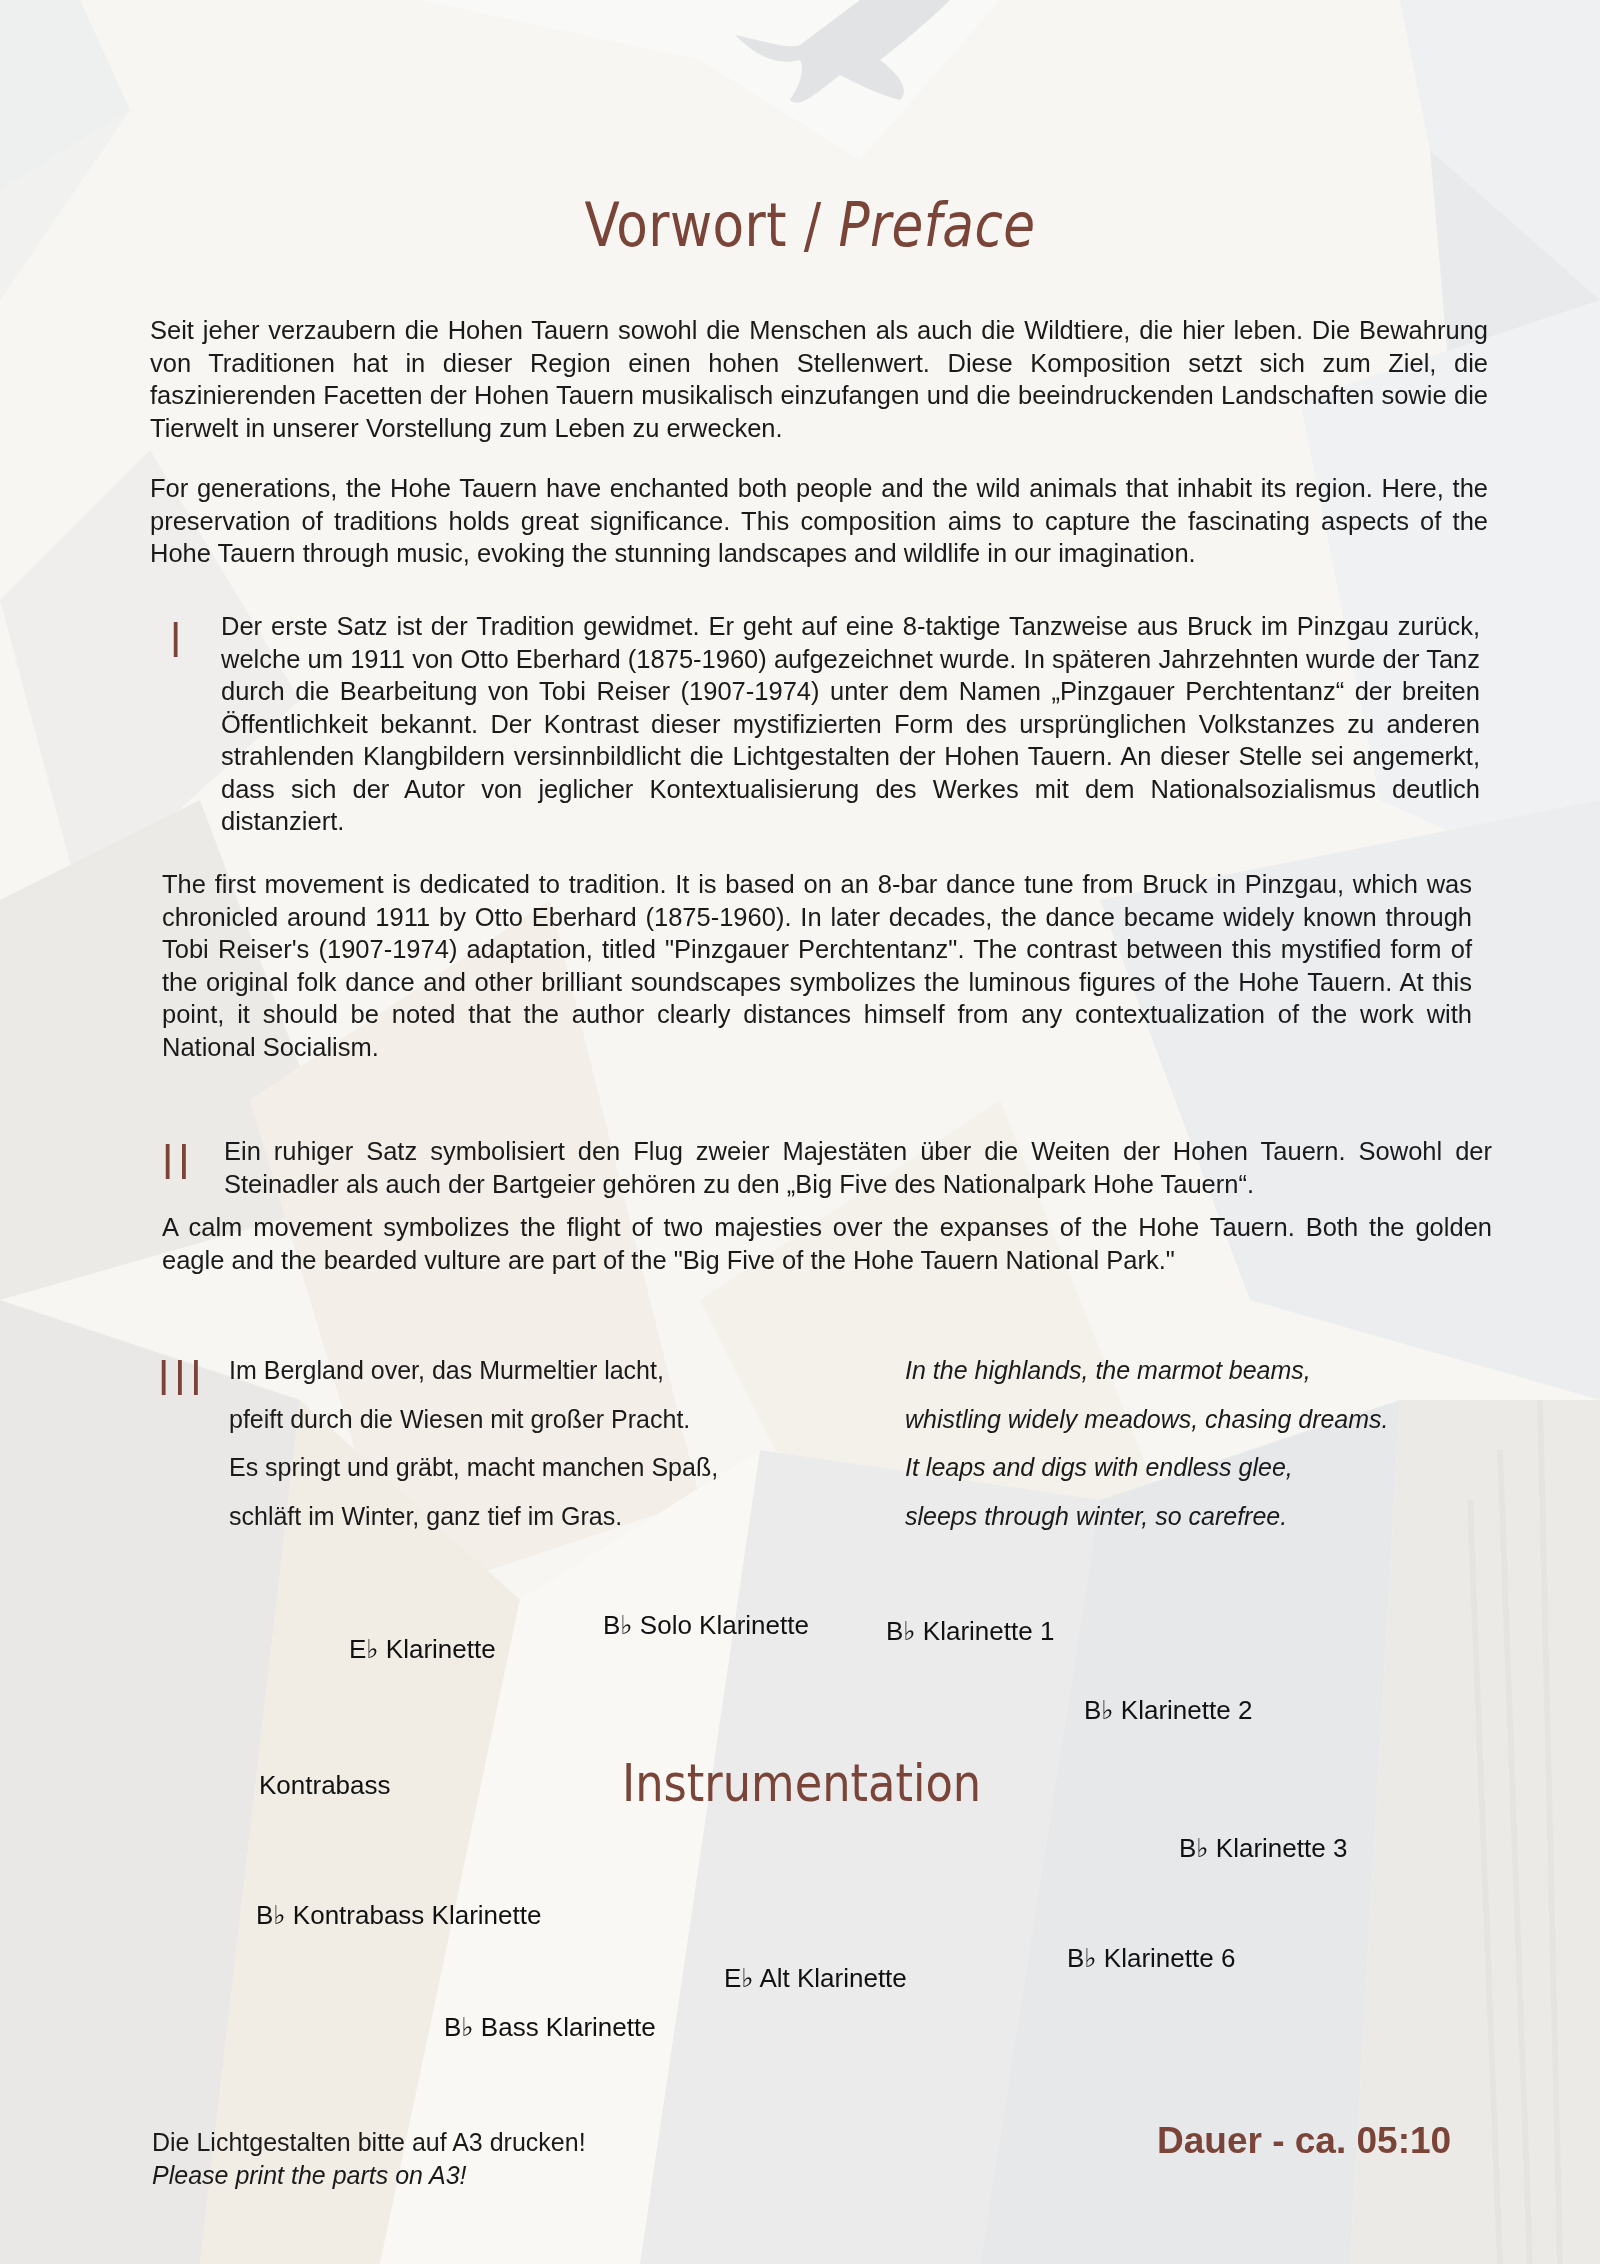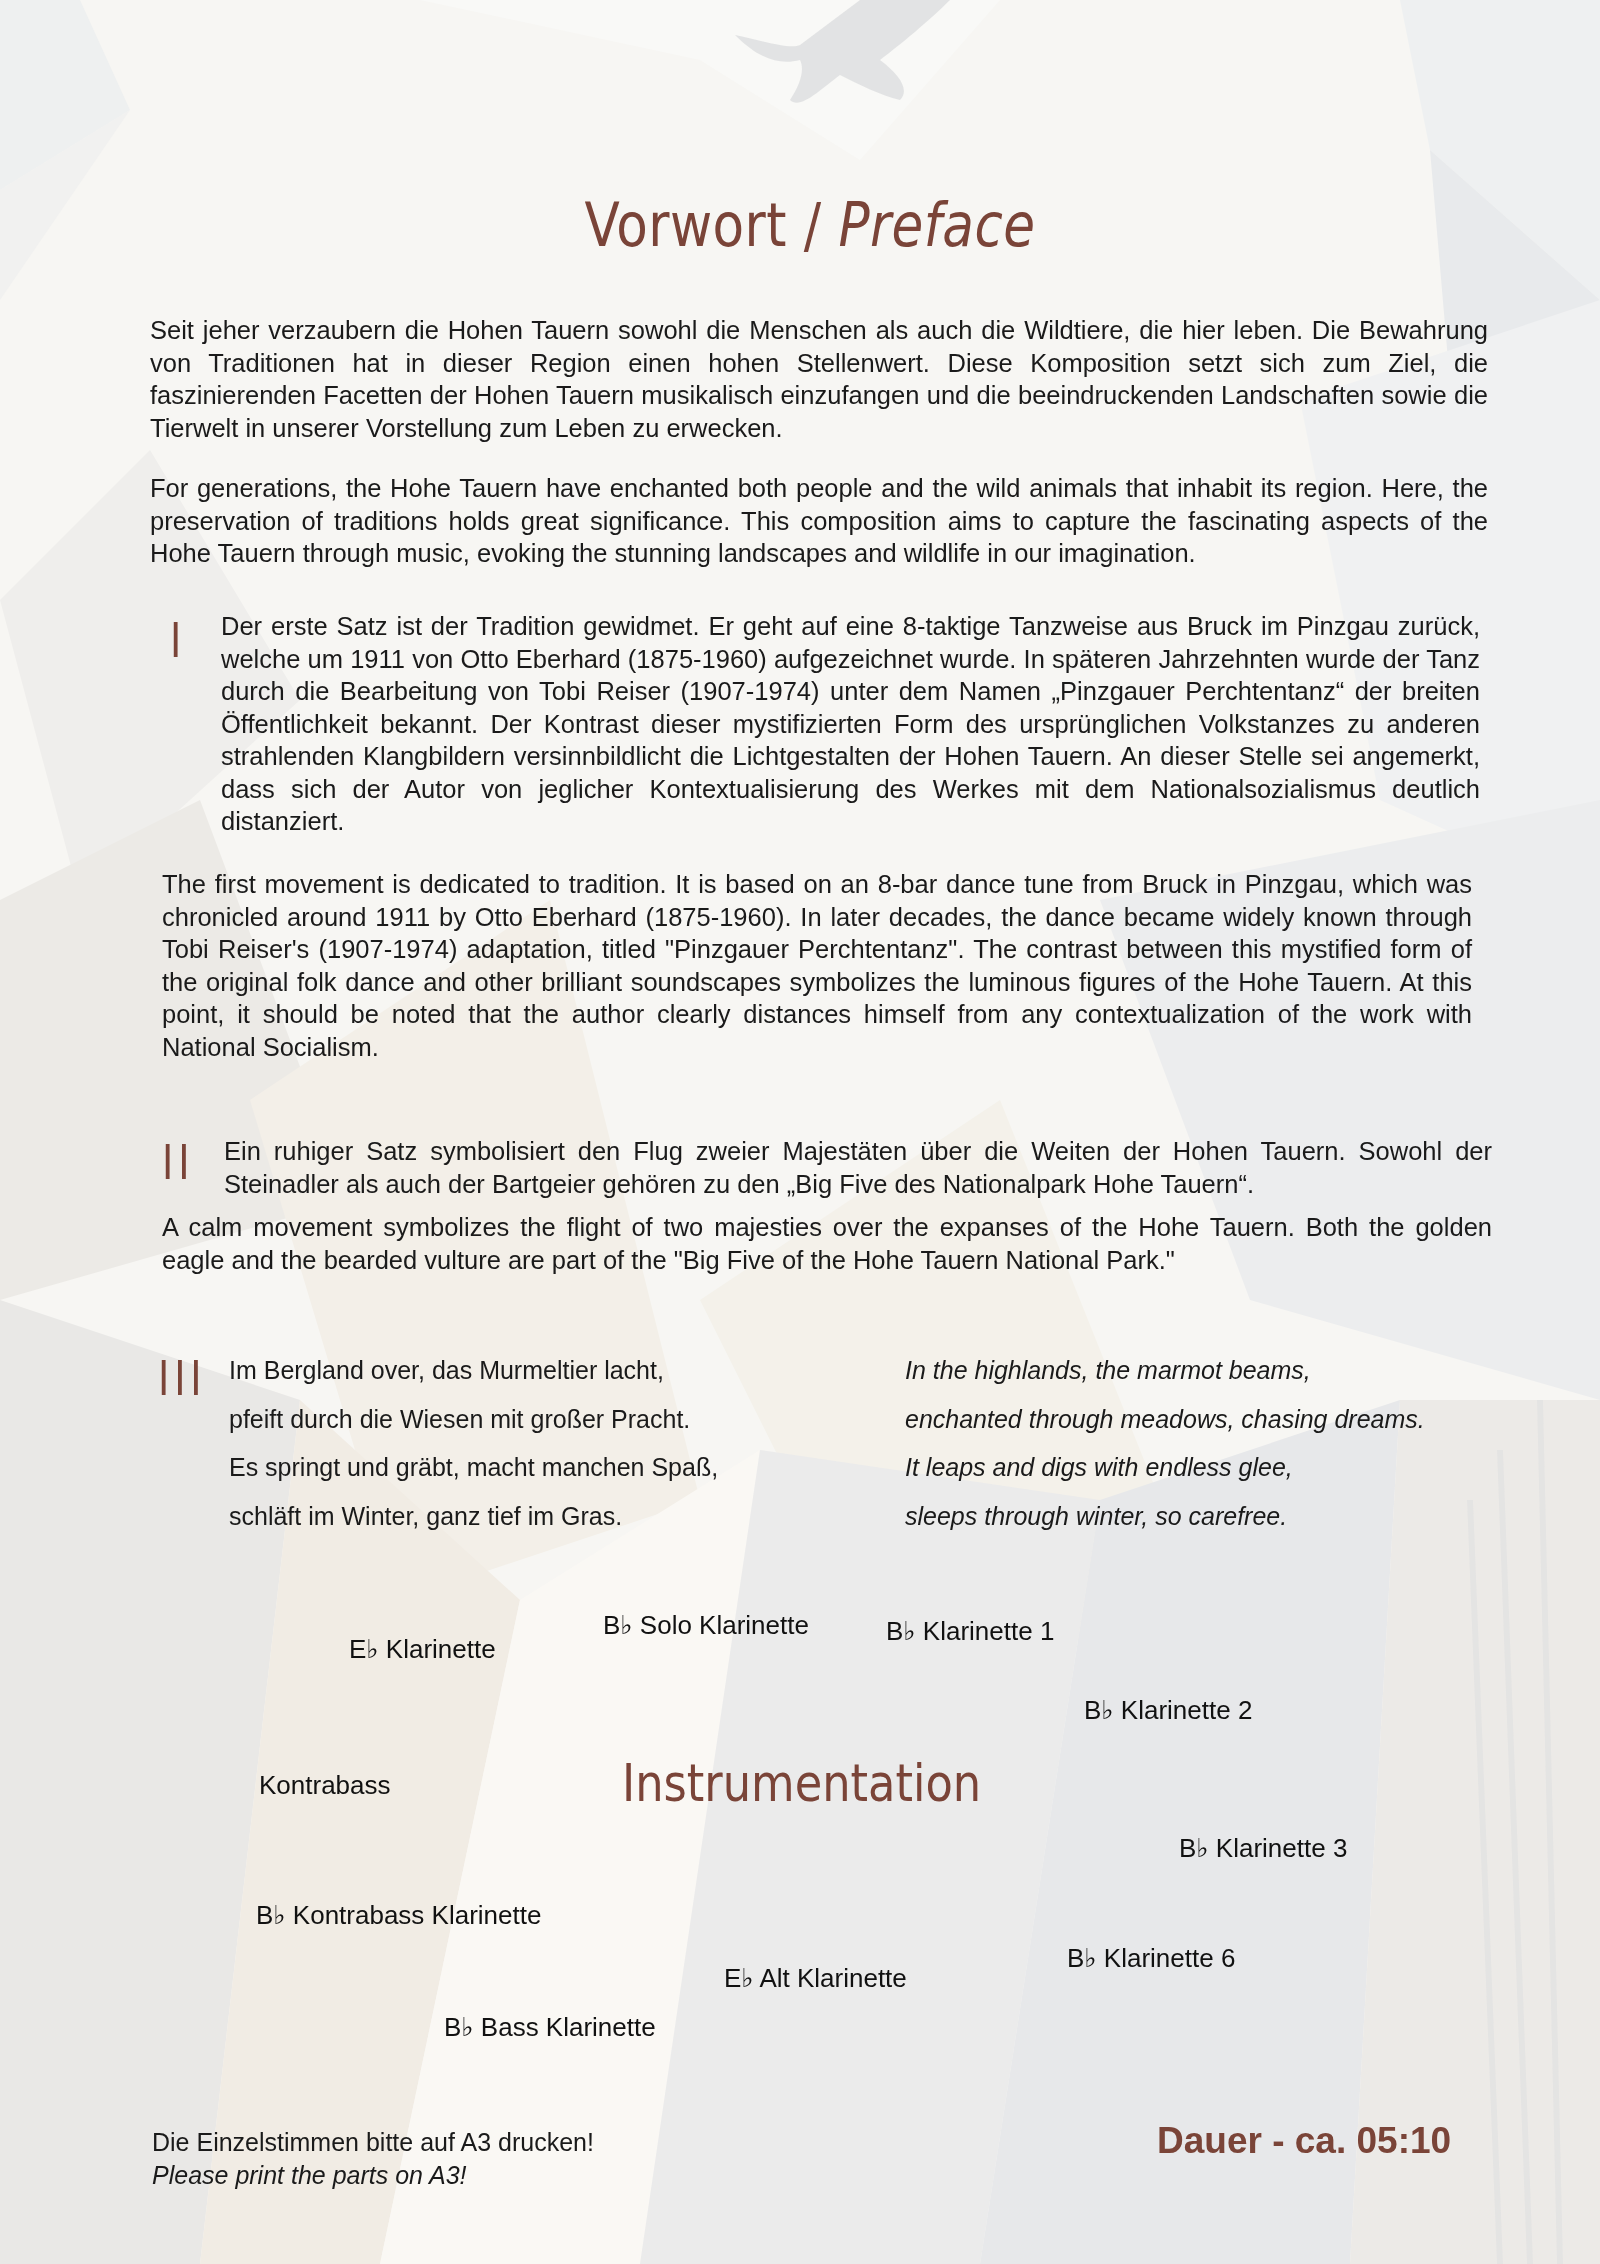--- a/index.html
+++ b/index.html
@@ -92,37 +92,37 @@
 
   <div class="abs numeral" style="left:158px; top:1334px;">III</div>
   <div class="abs poem" style="left:229px; top:1326px;">
     <div>Im Bergland over, das Murmeltier lacht,</div>
     <div>pfeift durch die Wiesen mit großer Pracht.</div>
     <div>Es springt und gräbt, macht manchen Spaß,</div>
     <div>schläft im Winter, ganz tief im Gras.</div>
   </div>
   <div class="abs poem en" style="left:905px; top:1326px;">
     <div>In the highlands, the marmot beams,</div>
-    <div>enchanted through meadows, chasing dreams.</div>
+    <div>whistling widely meadows, chasing dreams.</div>
     <div>It leaps and digs with endless glee,</div>
     <div>sleeps through winter, so carefree.</div>
   </div>
 
   <div>
     <div class="abs instr-title" style="left:622px; top:1733px;">Instrumentation</div>
     <div class="abs instr" style="left:349px; top:1614px;">E♭ Klarinette</div>
     <div class="abs instr" style="left:603px; top:1590px;">B♭ Solo Klarinette</div>
     <div class="abs instr" style="left:886px; top:1596px;">B♭ Klarinette 1</div>
     <div class="abs instr" style="left:1084px; top:1675px;">B♭ Klarinette 2</div>
     <div class="abs instr" style="left:259px; top:1750px;">Kontrabass</div>
     <div class="abs instr" style="left:1179px; top:1813px;">B♭ Klarinette 3</div>
     <div class="abs instr" style="left:256px; top:1880px;">B♭ Kontrabass Klarinette</div>
     <div class="abs instr" style="left:1067px; top:1923px;">B♭ Klarinette 6</div>
     <div class="abs instr" style="left:724px; top:1943px;">E♭ Alt Klarinette</div>
     <div class="abs instr" style="left:444px; top:1992px;">B♭ Bass Klarinette</div>
   </div>
 
   <div class="abs footer-note" style="left:152px; top:2106px;">
-    <div>Die Einzelstimmen bitte auf A3 drucken!</div>
+    <div>Die Lichtgestalten bitte auf A3 drucken!</div>
     <div class="en">Please print the parts on A3!</div>
   </div>
   <div class="abs duration" style="left:1157px; top:2100px;">Dauer - ca. 05:10</div>
 </div>
 
 </body></html>

